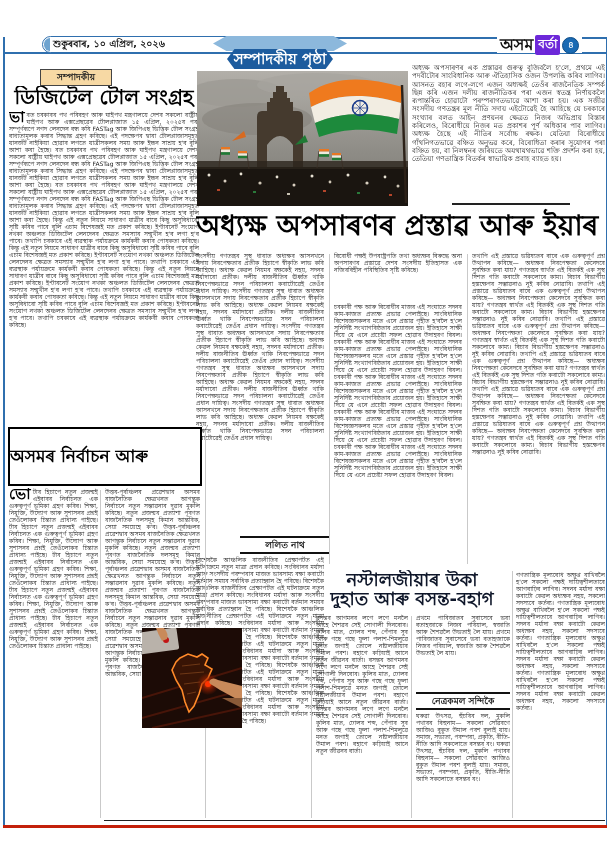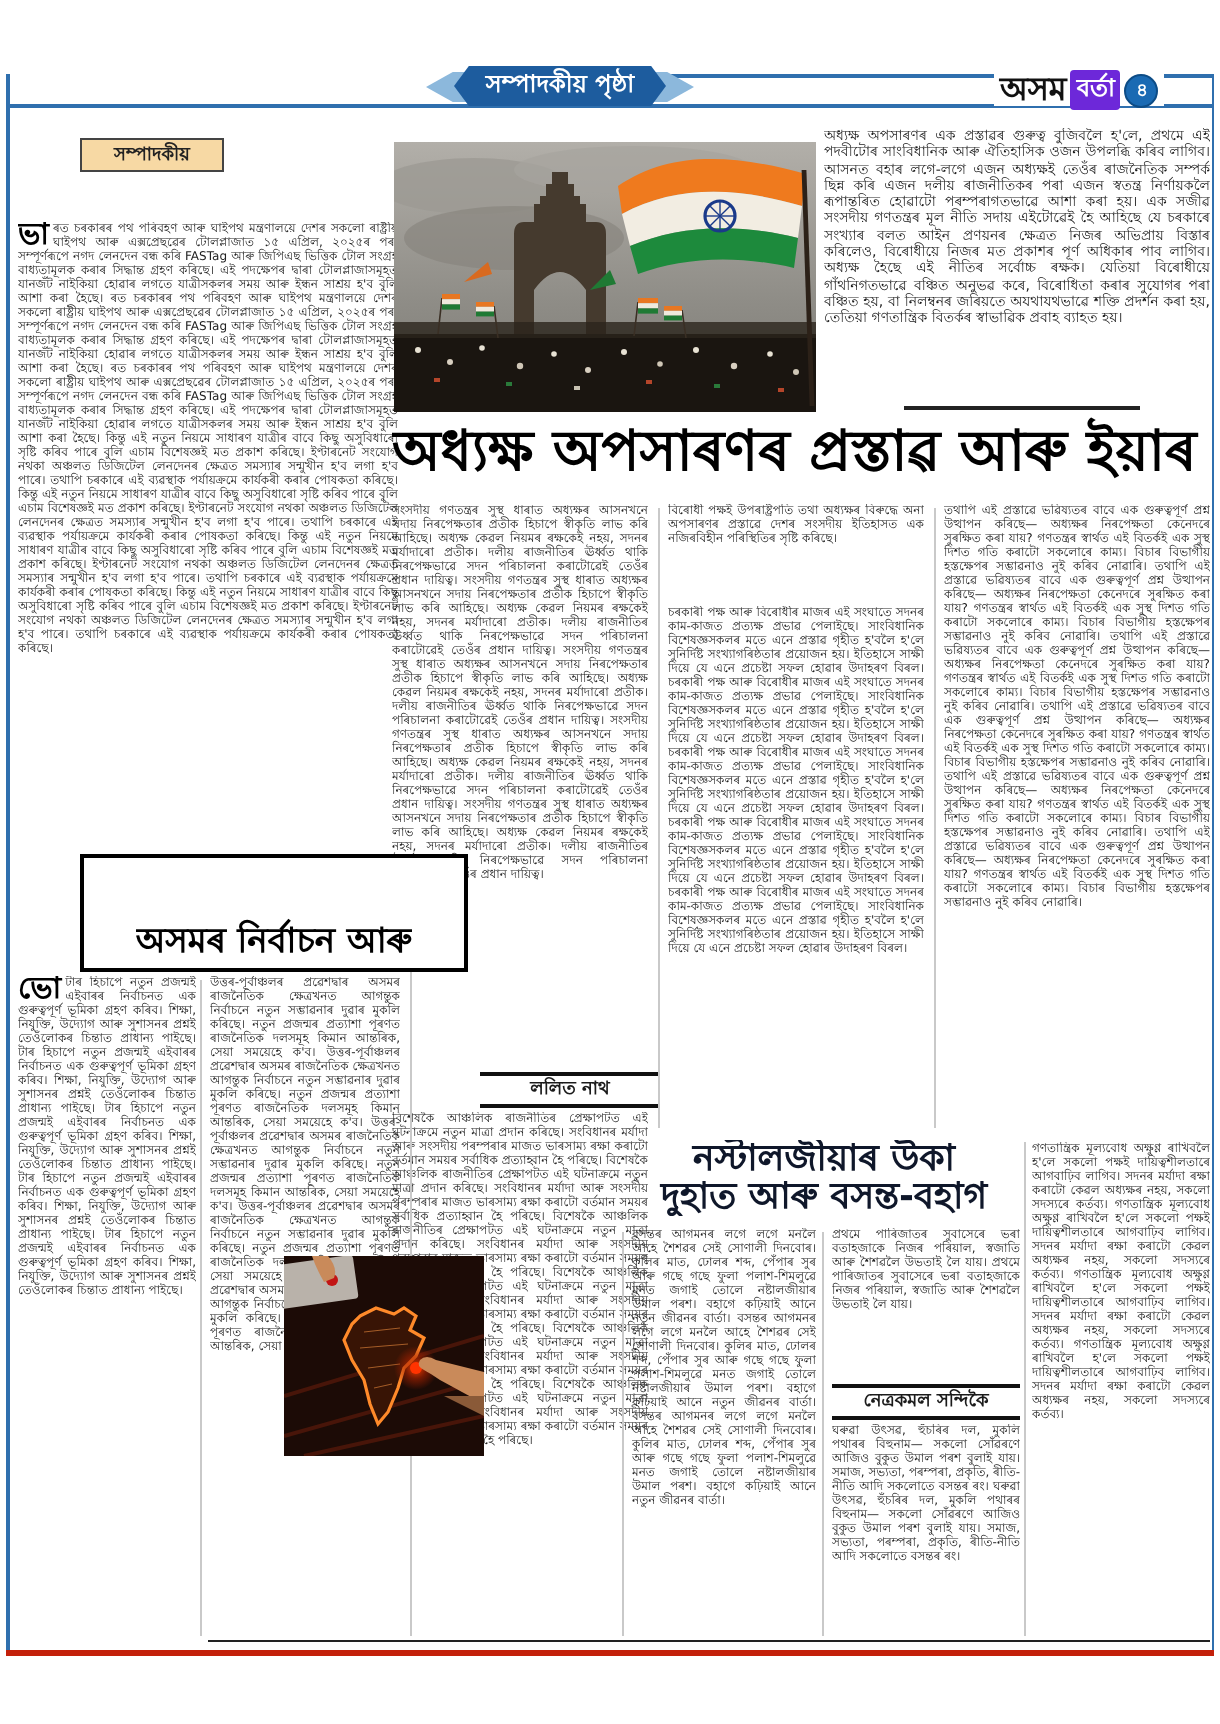--- a/index.html
+++ b/index.html
@@ -9,72 +9,76 @@
   
   .rule-blue{background:#2f6fae;}
   .date-capsule{left:42px;top:36px;width:212px;height:15px;border:1.5px solid #2f6fae;
         border-radius:9px 3px 3px 9px;background:#fff;display:flex;align-items:center;
         padding-left:10px;font-size:9.5px;font-weight:bold;color:#111;}
   .date-capsule::before{content:"";position:absolute;left:1px;top:1px;width:6px;height:13px;
         background:#6ea3cf;border-radius:6px 0 0 6px;}
   .ribbon-wrap{left:213px;top:33px;width:134px;height:21px;}
   .ribbon-light{position:absolute;left:0;top:3px;width:134px;height:15px;background:#8cb8dc;
         clip-path:polygon(0 50%,10% 0,90% 0,100% 50%,90% 100%,10% 100%);}
-  .ribbon-dark{position:absolute;left:14px;top:0;width:106px;height:20px;background:#1d5c9e;
+  .ribbon-dark{position:absolute;left:14px;top:16px;width:106px;height:20px;background:#1d5c9e;
         clip-path:polygon(0 50%,7% 0,93% 0,100% 50%,93% 100%,7% 100%);
         display:flex;align-items:center;justify-content:center;color:#fff;
-        font-size:12px;font-weight:bold;}
+        font-size:15px;font-weight:bold;}
   .masthead{left:497px;top:37px;height:16px;display:flex;align-items:center;gap:2px;background:#fff;padding:0 3px;}
   .masthead .m1{font-size:16px;font-weight:bold;color:#111;}
   .masthead .m2{font-size:12px;font-weight:bold;color:#fff;background:#6d28d9;padding:0 3px;border-radius:2px;}
   .page-circle{width:15px;height:15px;border-radius:50%;background:#1a6ab3;color:#fff;
         display:flex;align-items:center;justify-content:center;font-size:9px;font-weight:bold;border:1px solid #0d4c86;}
   
   .bodytext{font-size:6px;line-height:7px;text-align:justify;color:#222;overflow:hidden;word-break:break-word;}
   .introtext{font-size:7px;line-height:8.3px;text-align:justify;color:#1a1a1a;overflow:hidden;word-break:break-word;}
   .dropcap{float:left;font-size:15px;line-height:13px;font-weight:bold;margin:0 2px 0 0;color:#000;}
   .byline{border-top:2px solid #111;border-bottom:2px solid #111;background:#fff;text-align:center;
         font-weight:bold;font-size:9px;line-height:14px;height:14px;overflow:hidden;}
   .colrule{background:#c9c9c9;width:1px;}
   .headline{font-weight:bold;color:#000;text-align:center;overflow:hidden;}
   
   .ed-label{left:40px;top:69px;width:70px;height:15px;background:#f7d9a4;border:1px solid #444;
         display:flex;align-items:center;justify-content:center;font-size:9px;font-weight:bold;color:#222;}
   .ed-headline{left:8px;top:86px;width:192px;font-size:20px;line-height:23px;}
   
   .elec-box{left:8px;top:427px;width:190px;height:55px;border:2px solid #000;background:#fff;
-        display:flex;flex-direction:column;align-items:center;justify-content:flex-end;margin-left:32px;}
+        display:flex;flex-direction:row;align-items:center;justify-content:flex-start;}
   .elec-box div{font-size:17px;line-height:25px;font-weight:bold;color:#000;white-space:nowrap;overflow:hidden;}
   
   .nost-line{font-size:18px;line-height:19px;font-weight:bold;color:#0f172a;text-align:center;white-space:nowrap;overflow:hidden;}
   .hr-dark{background:#222;}
   .bottom-red{background:#c3200a;}
 </style>
 </head>
 <body>
 
 <div class="page">
 
   <div class="abs rule-blue" style="left:250px;top:37px;width:357px;height:1.5px;"></div>
   <div class="abs rule-blue" style="left:3px;top:52px;width:604px;height:1.5px;"></div>
   <div class="abs rule-blue" style="left:3px;top:37px;width:1.5px;height:790px;"></div>
   <div class="abs rule-blue" style="left:605.5px;top:37px;width:1.5px;height:790px;"></div>
   <div class="abs bottom-red" style="left:3px;top:825px;width:604px;height:2.5px;"></div>
 
+  <div class="abs date-capsule">
+    <span>শুকুৰবাৰ, ১০ এপ্ৰিল, ২০২৬</span>
+  </div>
   <div class="abs ribbon-wrap">
     <div class="ribbon-light"></div>
     <div class="ribbon-dark">সম্পাদকীয় পৃষ্ঠা</div>
   </div>
   <div class="abs masthead">
     <span class="m1">অসম</span>
       <span class="m2">বৰ্তা</span>
     <span class="page-circle">৪</span>
   </div>
 
   <div class="abs ed-label">সম্পাদকীয়</div>
+  <div class="abs headline ed-headline">ডিজিটেল টোল সংগ্ৰহ</div>
   <div class="abs bodytext" style="left:9px;top:111px;width:190px;height:312px;">
     <span class="dropcap">ভা</span><span>ৰত চৰকাৰৰ পথ পৰিবহণ আৰু ঘাইপথ মন্ত্ৰণালয়ে দেশৰ সকলো ৰাষ্ট্ৰীয় ঘাইপথ আৰু এক্সপ্ৰেছৱেৰ টোলপ্লাজাত ১৫ এপ্ৰিল, ২০২৫ৰ পৰা সম্পূৰ্ণৰূপে নগদ লেনদেন বন্ধ কৰি FASTag আৰু জিপিএছ ভিত্তিক টোল সংগ্ৰহ বাধ্যতামূলক কৰাৰ সিদ্ধান্ত গ্ৰহণ কৰিছে। এই পদক্ষেপৰ দ্বাৰা টোলপ্লাজাসমূহত যানজঁট নাইকিয়া হোৱাৰ লগতে যাত্ৰীসকলৰ সময় আৰু ইন্ধন সাশ্ৰয় হ'ব বুলি আশা কৰা হৈছে। ৰত চৰকাৰৰ পথ পৰিবহণ আৰু ঘাইপথ মন্ত্ৰণালয়ে দেশৰ সকলো ৰাষ্ট্ৰীয় ঘাইপথ আৰু এক্সপ্ৰেছৱেৰ টোলপ্লাজাত ১৫ এপ্ৰিল, ২০২৫ৰ পৰা সম্পূৰ্ণৰূপে নগদ লেনদেন বন্ধ কৰি FASTag আৰু জিপিএছ ভিত্তিক টোল সংগ্ৰহ বাধ্যতামূলক কৰাৰ সিদ্ধান্ত গ্ৰহণ কৰিছে। এই পদক্ষেপৰ দ্বাৰা টোলপ্লাজাসমূহত যানজঁট নাইকিয়া হোৱাৰ লগতে যাত্ৰীসকলৰ সময় আৰু ইন্ধন সাশ্ৰয় হ'ব বুলি আশা কৰা হৈছে। ৰত চৰকাৰৰ পথ পৰিবহণ আৰু ঘাইপথ মন্ত্ৰণালয়ে দেশৰ সকলো ৰাষ্ট্ৰীয় ঘাইপথ আৰু এক্সপ্ৰেছৱেৰ টোলপ্লাজাত ১৫ এপ্ৰিল, ২০২৫ৰ পৰা সম্পূৰ্ণৰূপে নগদ লেনদেন বন্ধ কৰি FASTag আৰু জিপিএছ ভিত্তিক টোল সংগ্ৰহ বাধ্যতামূলক কৰাৰ সিদ্ধান্ত গ্ৰহণ কৰিছে। এই পদক্ষেপৰ দ্বাৰা টোলপ্লাজাসমূহত যানজঁট নাইকিয়া হোৱাৰ লগতে যাত্ৰীসকলৰ সময় আৰু ইন্ধন সাশ্ৰয় হ'ব বুলি আশা কৰা হৈছে। </span><span>কিন্তু এই নতুন নিয়মে সাধাৰণ যাত্ৰীৰ বাবে কিছু অসুবিধাৰো সৃষ্টি কৰিব পাৰে বুলি এচাম বিশেষজ্ঞই মত প্ৰকাশ কৰিছে। ইণ্টাৰনেট সংযোগ নথকা অঞ্চলত ডিজিটেল লেনদেনৰ ক্ষেত্ৰত সমস্যাৰ সন্মুখীন হ'ব লগা হ'ব পাৰে। তথাপি চৰকাৰে এই ব্যৱস্থাক পৰ্যায়ক্ৰমে কাৰ্যকৰী কৰাৰ পোষকতা কৰিছে। কিন্তু এই নতুন নিয়মে সাধাৰণ যাত্ৰীৰ বাবে কিছু অসুবিধাৰো সৃষ্টি কৰিব পাৰে বুলি এচাম বিশেষজ্ঞই মত প্ৰকাশ কৰিছে। ইণ্টাৰনেট সংযোগ নথকা অঞ্চলত ডিজিটেল লেনদেনৰ ক্ষেত্ৰত সমস্যাৰ সন্মুখীন হ'ব লগা হ'ব পাৰে। তথাপি চৰকাৰে এই ব্যৱস্থাক পৰ্যায়ক্ৰমে কাৰ্যকৰী কৰাৰ পোষকতা কৰিছে। কিন্তু এই নতুন নিয়মে সাধাৰণ যাত্ৰীৰ বাবে কিছু অসুবিধাৰো সৃষ্টি কৰিব পাৰে বুলি এচাম বিশেষজ্ঞই মত প্ৰকাশ কৰিছে। ইণ্টাৰনেট সংযোগ নথকা অঞ্চলত ডিজিটেল লেনদেনৰ ক্ষেত্ৰত সমস্যাৰ সন্মুখীন হ'ব লগা হ'ব পাৰে। তথাপি চৰকাৰে এই ব্যৱস্থাক পৰ্যায়ক্ৰমে কাৰ্যকৰী কৰাৰ পোষকতা কৰিছে। কিন্তু এই নতুন নিয়মে সাধাৰণ যাত্ৰীৰ বাবে কিছু অসুবিধাৰো সৃষ্টি কৰিব পাৰে বুলি এচাম বিশেষজ্ঞই মত প্ৰকাশ কৰিছে। ইণ্টাৰনেট সংযোগ নথকা অঞ্চলত ডিজিটেল লেনদেনৰ ক্ষেত্ৰত সমস্যাৰ সন্মুখীন হ'ব লগা হ'ব পাৰে। তথাপি চৰকাৰে এই ব্যৱস্থাক পৰ্যায়ক্ৰমে কাৰ্যকৰী কৰাৰ পোষকতা কৰিছে। </span>
   </div>
 
   <div class="abs" style="left:197px;top:71px;width:211px;height:135px;">
     <svg width="211" height="135" viewBox="0 0 211 135">
       <defs>
         <linearGradient id="sky" x1="0" y1="0" x2="0" y2="1">
           <stop offset="0" stop-color="#b2afa9"></stop>
             <stop offset="0.6" stop-color="#8e8c86"></stop>

